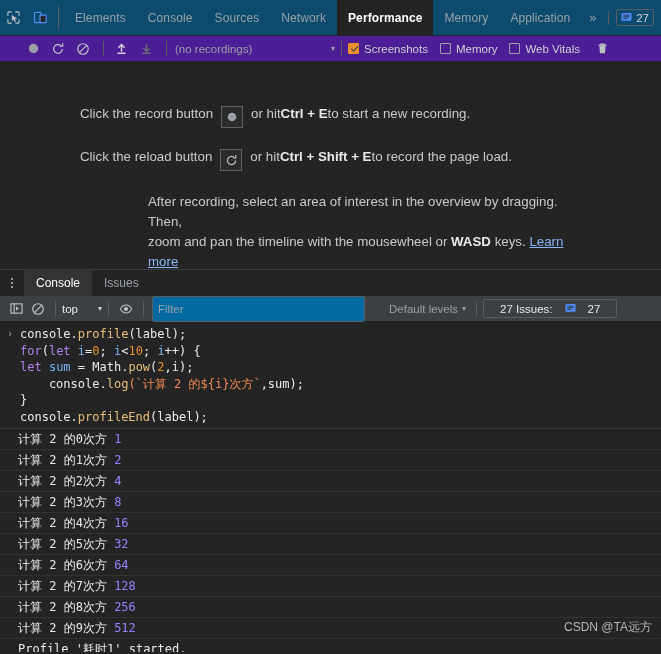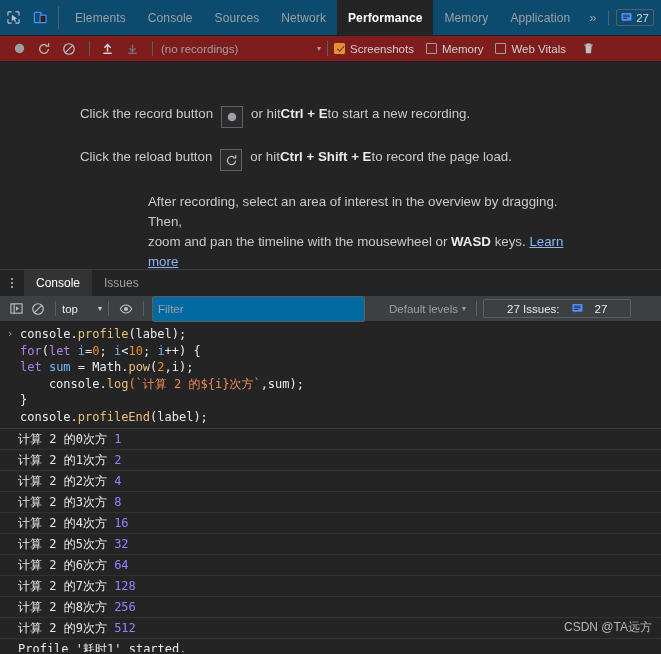--- a/index.html
+++ b/index.html
@@ -54,24 +54,24 @@
     border:1px solid #5a5d61; border-radius:2px;
     height:17px; padding:0 4px; margin-right:7px;
     font-size:11.5px; color:#d6d6d6;
     cursor:pointer;
   }
   .tabbar-rightsep { width:1px; height:14px; background:#5a5d61; }
 
   
   .perfbar {
     height: 26px;
-    background: #7f1d1d;
+    background: #4c1d95;
     display: flex; align-items: center;
     border-bottom: 1px solid #202124;
-    padding-left: 8px;
+    padding-left: 22px;
     font-size: 11.5px;
     color: #cfd1d3;
   }
   .pb-btn {
     width: 22px; height:20px;
     display:flex; align-items:center; justify-content:center;
     cursor:pointer; margin-right:3px;
   }
   .pb-sep { width:1px; height:15px; background:#5a5d61; margin:0 6px; }
   .pb-select {
@@ -161,21 +161,21 @@
     color:#e8eaed; font-size:11.5px; padding:12px 5px;
     font-family:"Liberation Sans", sans-serif;
     outline:none;
   }
   .filter-input::placeholder { color:#9aa0a6; }
   .levels { display:flex;align-items:center;gap:4px;cursor:pointer;color:#9aa0a6;margin-left:24px;font-size:11.5px;}
   .levels .caret{font-size:8px;}
   .issues-pill {
     display:flex;align-items:center;gap:12px;
     border:1px solid #5a5d61;border-radius:2px;
-    height:19px;padding:0 23px;margin-left:11px;
+    height:19px;padding:0 16px;margin-left:11px;
     color:#e8eaed;font-size:11.5px;cursor:pointer;
   }
 
   
   .console-body {
     background:#242424;
     height: 330px;
     overflow:hidden;
     font-family:"DejaVu Sans Mono", "Liberation Mono", monospace;
     font-size:12px;

